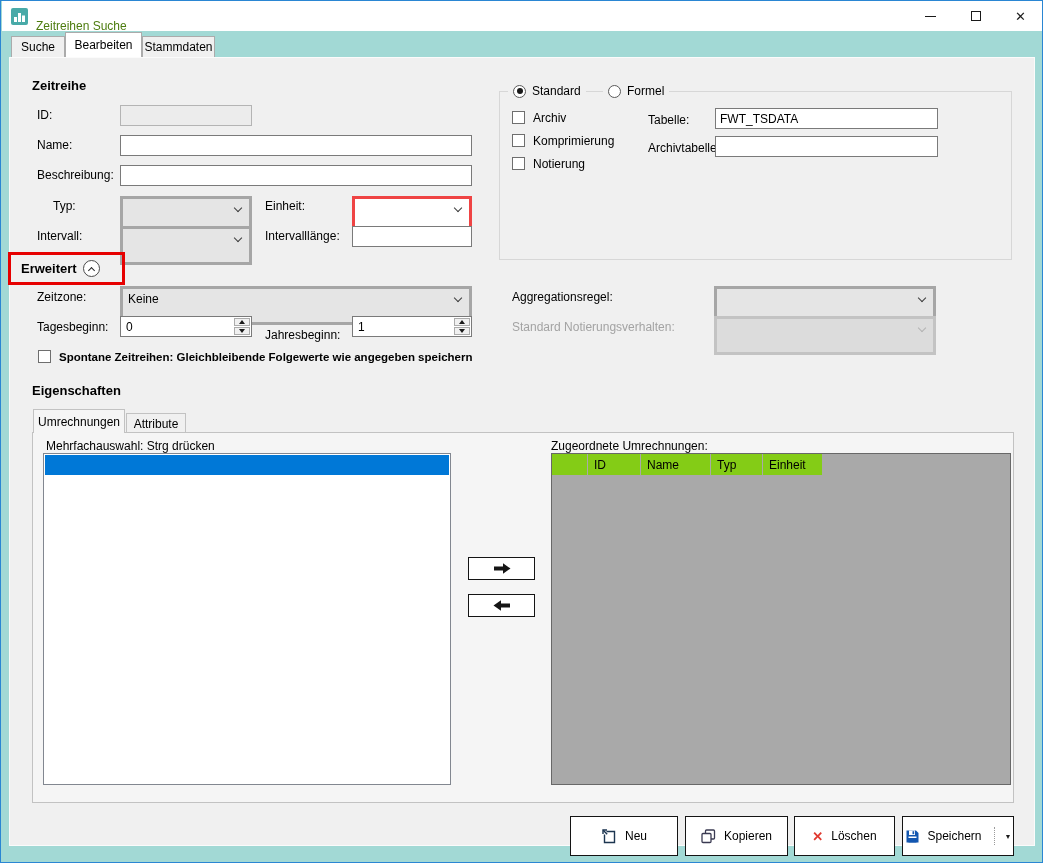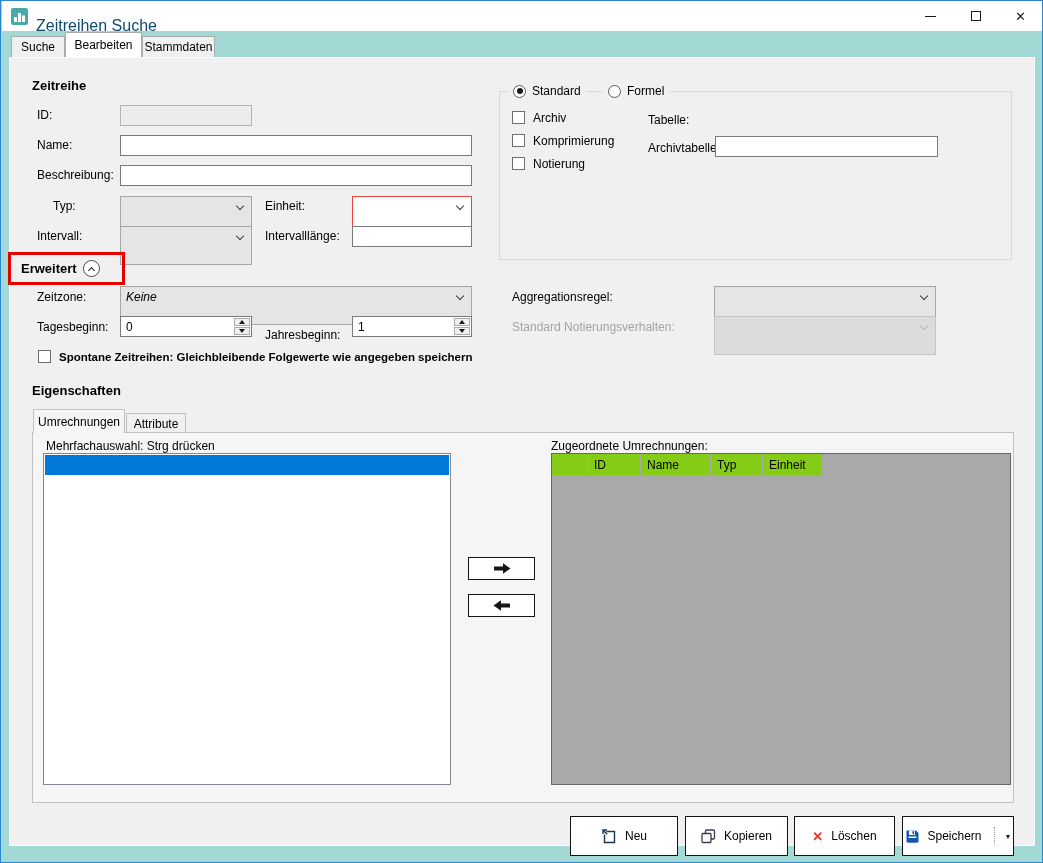--- a/index.html
+++ b/index.html
@@ -3,42 +3,42 @@
 <meta charset="utf-8">
 <style>
   * { box-sizing: border-box; }
   html,body { margin:0; padding:0; }
   body { font-family:"Liberation Sans", sans-serif; font-size:12px; color:#000; }
   .win { position:relative; width:1043px; height:863px; background:#a2d9d5; border:1px solid #2a86d3; overflow:hidden; }
 
   
   .titlebar { position:absolute; left:1px; top:0; width:1041px; height:30px; background:#fff; display:flex; align-items:center; }
   .app-icon { margin-left:9px; width:17px; height:17px; flex:0 0 auto; }
-  .title-text { margin-left:8px; font-size:16px; color:#0c4a6e;margin-top:20px; }
+  .title-text { margin-left:8px; font-size:12px; color:#4d7c0f;margin-top:20px; }
   .win-controls { position:absolute; right:0; top:0; height:30px; display:flex; }
   .win-btn { width:45px; height:30px; display:flex; align-items:center; justify-content:center; color:#1a1a1a; }
   .min-glyph { width:11px; height:0; border-top:1px solid #1a1a1a; }
   .max-glyph { width:10px; height:10px; border:1px solid #1a1a1a; background:transparent; }
   .close-glyph { font-size:13px; line-height:1; }
 
   
   .main-tab { position:absolute; background:#f0f0f0; border:1px solid #ababab; border-bottom:none; display:flex; align-items:center; justify-content:center; color:#000; }
   .main-tab.active { background:#fff; z-index:3; }
 
   
   .main-panel { position:absolute; left:8px; top:56px; width:1026px; height:789px; background:#f0f0f0; border:1px solid #fbfbfb; z-index:2; }
 
   .h1 { position:absolute; font-weight:bold; font-size:13px; }
   .lbl { position:absolute; font-size:12px; white-space:nowrap; }
   .lbl.disabled { color:#a3a3a3; }
 
   .tb { position:absolute; height:21px; border:1px solid #7a7a7a; background:#fff; font:12px "Liberation Sans", sans-serif; padding:0 4px; color:#000; }
   .tb.disabled { background:#ececec; border-color:#b4b4b4; }
 
-  .combo { position:absolute; height:39px; border:1px solid #ef4444; background:#fff;font-style:italic; }
+  .combo { position:absolute; height:39px; border:3px solid #ef4444; background:#fff; }
   .combo .txt { position:absolute; left:5px; top:3px; font-size:12px; white-space:nowrap; }
   .combo .chev { position:absolute; right:8px; top:6px; width:6px; height:6px; border-right:1.5px solid #3c3c3c; border-bottom:1.5px solid #3c3c3c; transform:rotate(45deg); }
   .combo.gray { background:#e5e5e5; border-color:#a6a6a6; }
   .combo.disabled { background:#dcdcdc; border-color:#c3c3c3; }
   .combo.disabled .chev { border-color:#b3b3b3; }
 
   .spin { position:absolute; height:21px; border:1px solid #7a7a7a; background:#fff; }
   .spin .val { position:absolute; left:5px; top:3px; font-size:12px; }
   .spin .btns { position:absolute; right:1px; top:1px; bottom:1px; width:16px; display:flex; flex-direction:column; gap:1px; }
   .spin .sbtn { flex:1; background:#f0f0f0; border:1px solid #ababab; display:flex; align-items:center; justify-content:center; }
@@ -157,20 +157,21 @@
       <span class="checkbox" style="left:12px; top:19px;"></span>
       <div class="lbl" style="left:33px; top:19px;">Archiv</div>
 
       <span class="checkbox" style="left:12px; top:42px;"></span>
       <div class="lbl" style="left:33px; top:42px;">Komprimierung</div>
 
       <span class="checkbox" style="left:12px; top:65px;"></span>
       <div class="lbl" style="left:33px; top:65px;">Notierung</div>
 
       <div class="lbl" style="left:148px; top:21px;">Tabelle:</div>
+      <input class="tb" style="left: 215px; top: 16px; width: 223px;" value="FWT_TSDATA">
 
       <div class="lbl" style="left:148px; top:49px;">Archivtabelle:</div>
       <input class="tb" style="left: 215px; top: 44px; width: 223px;" value="">
     </div>
 
     <div class="red-box">
       <span class="hdr">Erweitert</span>
       <span class="collapse-circle">
         <span class="chev-up"></span>
       </span>

